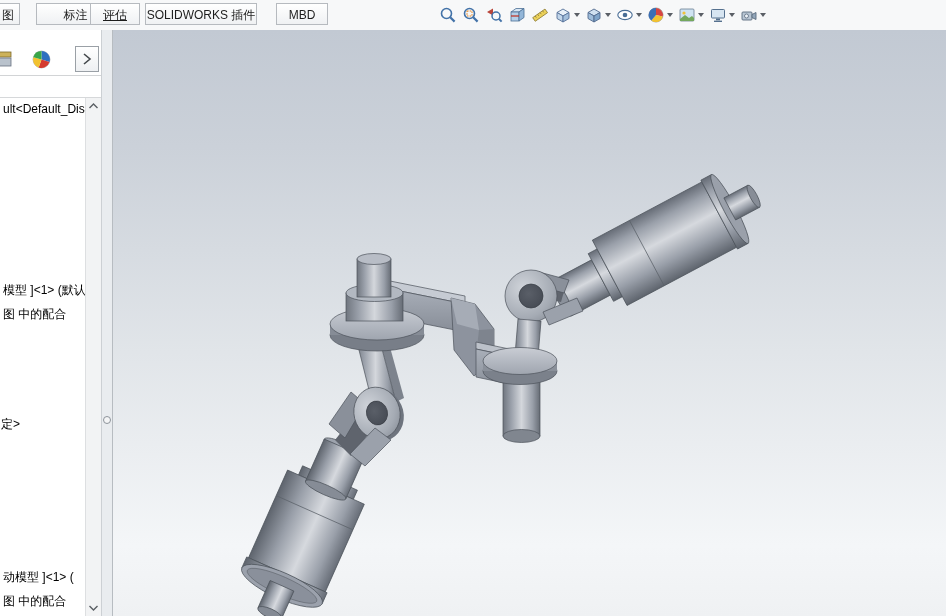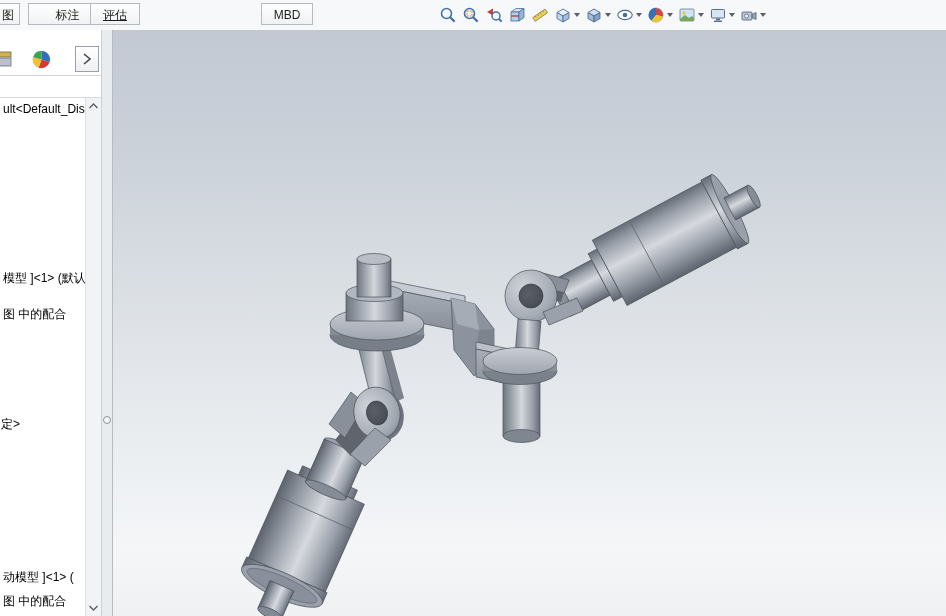--- a/index.html
+++ b/index.html
@@ -6,43 +6,43 @@
     font-family:"Liberation Sans","DejaVu Sans",sans-serif;background:#fff;}
   .app{position:relative;width:946px;height:616px;}
 
   
   .toolbar{position:absolute;top:0;left:0;right:0;height:30px;background:#f7f8f9;
     border-bottom:1px solid #d8dadc;overflow:hidden;}
   .tab{position:absolute;top:3px;height:22px;line-height:22px;box-sizing:border-box;
     border:1px solid #b6babf;background:linear-gradient(#ffffff,#eff1f3);
     font-size:12px;color:#1d1d1d;text-align:center;}
   .tab-0{left:-14px;width:34px;text-align:right;padding-right:5px;}
-  .tab-1{left:28px;width:79px;}
+  .tab-1{left:36px;width:79px;}
   .tab-2{left:90px;width:50px;text-decoration:underline;}
   .tab-3{left:145px;width:112px;}
-  .tab-4{left:261px;width:52px;}
+  .tab-4{left:276px;width:52px;}
   .hud{position:absolute;left:438px;top:2px;height:26px;display:flex;align-items:center;gap:3px;}
   .hicon{height:24px;display:flex;align-items:center;justify-content:center;padding:0 1px;}
   .hicon svg{display:block;}
   .caret{width:0;height:0;border-left:3.5px solid transparent;border-right:3.5px solid transparent;
     border-top:4px solid #5a5f66;margin-left:2px;}
 
   
   .left-panel{position:absolute;top:30px;left:0;width:101px;bottom:0;background:#fff;}
   .panel-header{position:absolute;top:14px;left:0;width:101px;height:31px;
     border-bottom:1px solid #d2d4d6;background:#fff;}
   .ptab{position:absolute;top:4px;width:22px;height:22px;display:flex;align-items:center;justify-content:center;}
   .ptab-fm{left:-7px;}
   .ptab-dm{left:30px;}
   .expand-btn{position:absolute;top:2px;right:2px;width:24px;height:26px;box-sizing:border-box;
     border:1px solid #9aa0a6;background:linear-gradient(#fff,#eef0f2);
     display:flex;align-items:center;justify-content:center;}
   .tree{position:absolute;top:67px;left:0;right:0;bottom:0;border-top:1px solid #d6d8da;}
   .tree-item{position:absolute;left:3px;font-size:12px;color:#000;white-space:nowrap;overflow:hidden;max-width:82px;}
-  .ti-0{top:4px;}  .ti-1{top:172px;} .ti-2{top:208px;}
+  .ti-0{top:4px;}  .ti-1{top:184px;} .ti-2{top:208px;}
   .ti-3{top:318px;left:1px;} .ti-4{top:471px;text-align:center;} .ti-5{top:495px;}
   .vscroll{position:absolute;top:0;right:0;width:15px;bottom:0;background:#f2f3f4;border-left:1px solid #dddfe1;}
   .varrow{position:absolute;left:0;width:15px;height:16px;display:flex;align-items:center;justify-content:center;background:#f2f3f4;}
   .varrow.up{top:0;} .varrow.down{bottom:0;}
 
   
   .splitter{position:absolute;top:30px;left:101px;width:12px;bottom:0;background:#e9ecef;
     border-left:1px solid #ccd0d4;border-right:1px solid #b7bcc1;box-sizing:border-box;}
   .split-handle{position:absolute;top:386px;left:1px;width:8px;height:8px;border-radius:50%;
     background:#f4f5f6;border:1px solid #8d939a;box-sizing:border-box;}
@@ -54,20 +54,21 @@
 </style>
 </head>
 <body>
 
 <div class="app">
 
   <div class="toolbar">
     <div class="tab tab-0">图</div>
     <div class="tab tab-1">标注</div>
     <div class="tab tab-2">评估</div>
+    <div class="tab tab-3">SOLIDWORKS 插件</div>
     <div class="tab tab-4">MBD</div>
 
     <div class="hud">
       <div class="hicon">
         <svg width="18" height="18" viewBox="0 0 18 18">
             <circle cx="7.5" cy="7.5" r="5" fill="none" stroke="#4272a8" stroke-width="1.6"></circle>
             <line x1="11.2" y1="11.2" x2="15.6" y2="15.6" stroke="#4272a8" stroke-width="2.2"></line>
           </svg>
       </div>
       <div class="hicon">

